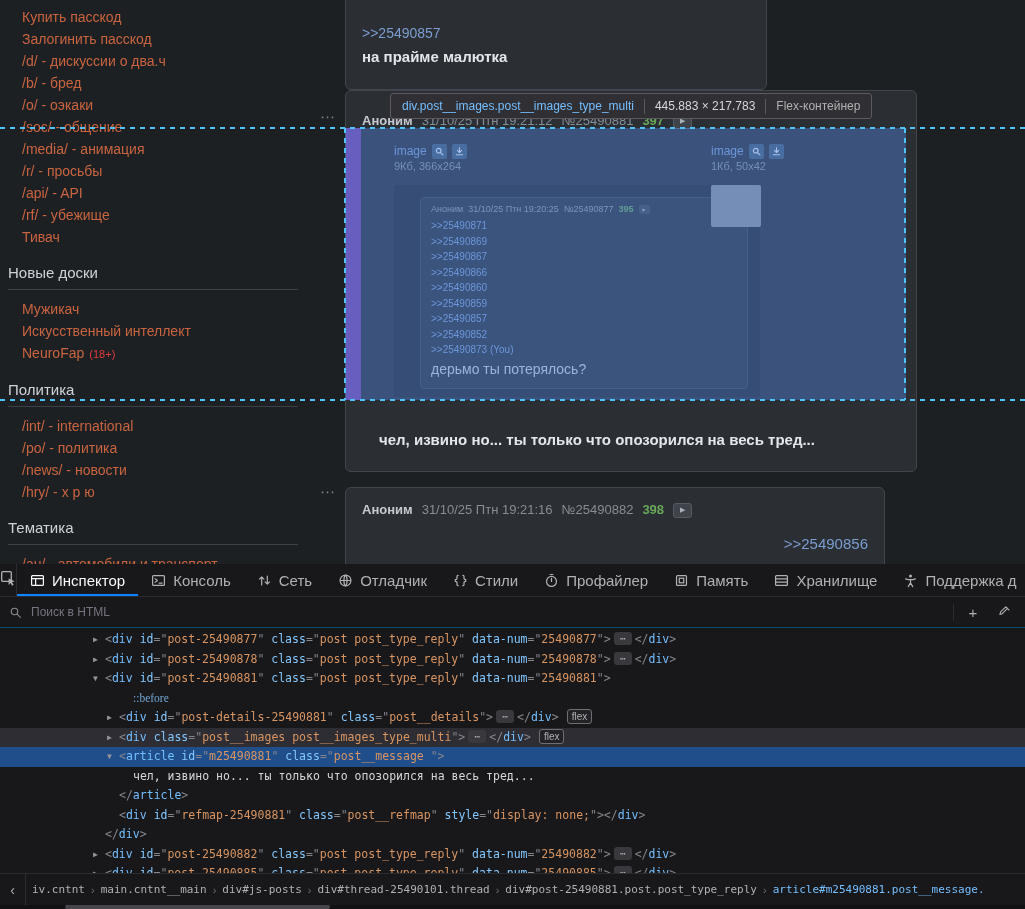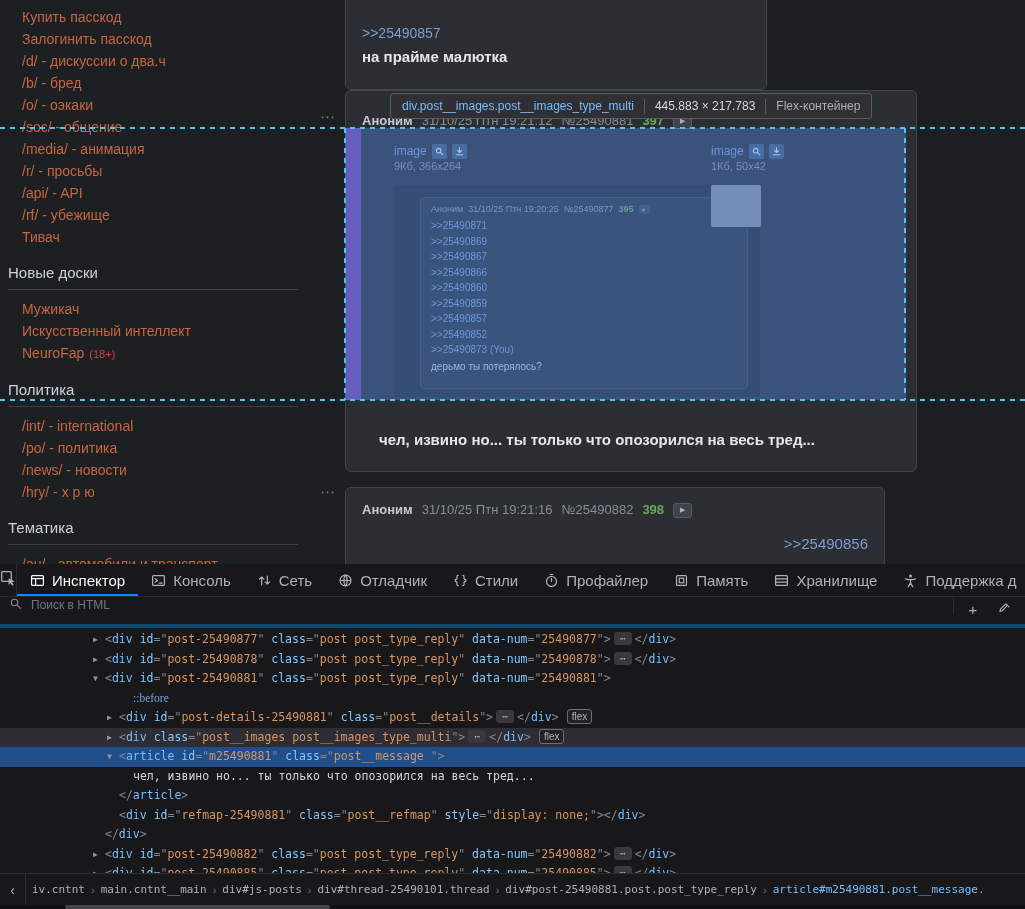--- a/index.html
+++ b/index.html
@@ -46,21 +46,21 @@
   .thumb-big { width:366px; height:212px; margin-top:13px; background:#222529;
                border-radius:2px; position:relative; overflow:hidden; cursor:pointer; }
   .mini { position:absolute; left:26px; top:12px; right:12px; bottom:8px;
           background:#2b2f35; border:1px solid #3d4248; border-radius:4px; padding:6px 10px; }
   .mini-head { display:flex; align-items:center; gap:5px; font-size:9px; color:#949aa2; }
   .mini-head .g { color:#68a759; font-weight:bold; }
   .mini-play { width:11px; height:9px; background:#3f434a; border-radius:2px; font-size:4px;
                color:#aab1b9; display:inline-flex; align-items:center; justify-content:center; }
   .mini-replies { margin-top:4px; }
   .mini-reply { color:#7b9dd0; font-size:10px; line-height:15.5px; }
-  .mini-msg { color:#c9cdd3; font-size:10px; margin-top:3px; }
+  .mini-msg { color:#c9cdd3; font-size:14px; margin-top:3px; }
   .thumb-sm { width:50px; height:42px; margin-top:13px; background:#8a9096; border-radius:2px; cursor:pointer; }
   .post-msg { position:absolute; left:33px; top:340px; font-size:15px; font-weight:600; color:#e3e6ea; }
 
   .post-882 { left:345px; top:487px; width:540px; height:92px; }
   .post-882 .post-head { margin-top:6px; }
   .post-882 .reply-link { margin-top:17px; font-size:15px;text-align:right; }
 
   .dots { position:absolute; color:#7b8086; font-size:15px; cursor:pointer; letter-spacing:1px; }
   .dots-881 { left:320px; top:108px; }
   .dots-882 { left:320px; top:483px; }
@@ -91,22 +91,22 @@
   .picker-btn { width:36px; display:flex; align-items:center; justify-content:center;
                 border-right:1px solid #2c2c30; cursor:pointer; color:#b1b1b3; }
   .picker-btn svg { width:16px; height:16px; }
   .tabs { display:flex; align-items:stretch; flex:1; }
   .tab { display:flex; align-items:center; gap:7px; padding:0 13px; font-size:15px;
          color:#b1b1b3; position:relative; cursor:pointer; }
   .tab.selected { color:#f9f9fa; }
   .tab.selected::after { content:""; position:absolute; left:0; right:0; bottom:0; height:2px; background:#0a84ff; }
   .tab-icon svg { width:15px; height:15px; display:block; }
 
-  .searchbar { height:31px; display:flex; align-items:flex-start; gap:7px; padding:0 9px;
-               border-bottom:4px solid #0c4a6e; }
+  .searchbar { height:31px; display:flex; align-items:center; gap:7px; padding:0 9px;
+               border-bottom:1px solid #0c4a6e; }
   .sb-icon { color:#8a8a90; display:flex; }
   .sb-icon svg { width:13px; height:13px; }
   .search-input { flex:1; background:transparent; border:none; outline:none;
                   color:#d7d7db; font-size:12px; font-family:"Liberation Sans",sans-serif; }
   .search-input::placeholder { color:#757580; }
   .sb-sep { width:1px; height:17px; background:#2c2c30; }
   .sb-btn { width:24px; height:24px; display:flex; align-items:center; justify-content:center;
             color:#b1b1b3; cursor:pointer; font-size:15px; }
   .sb-btn svg { width:13px; height:13px; }
 

